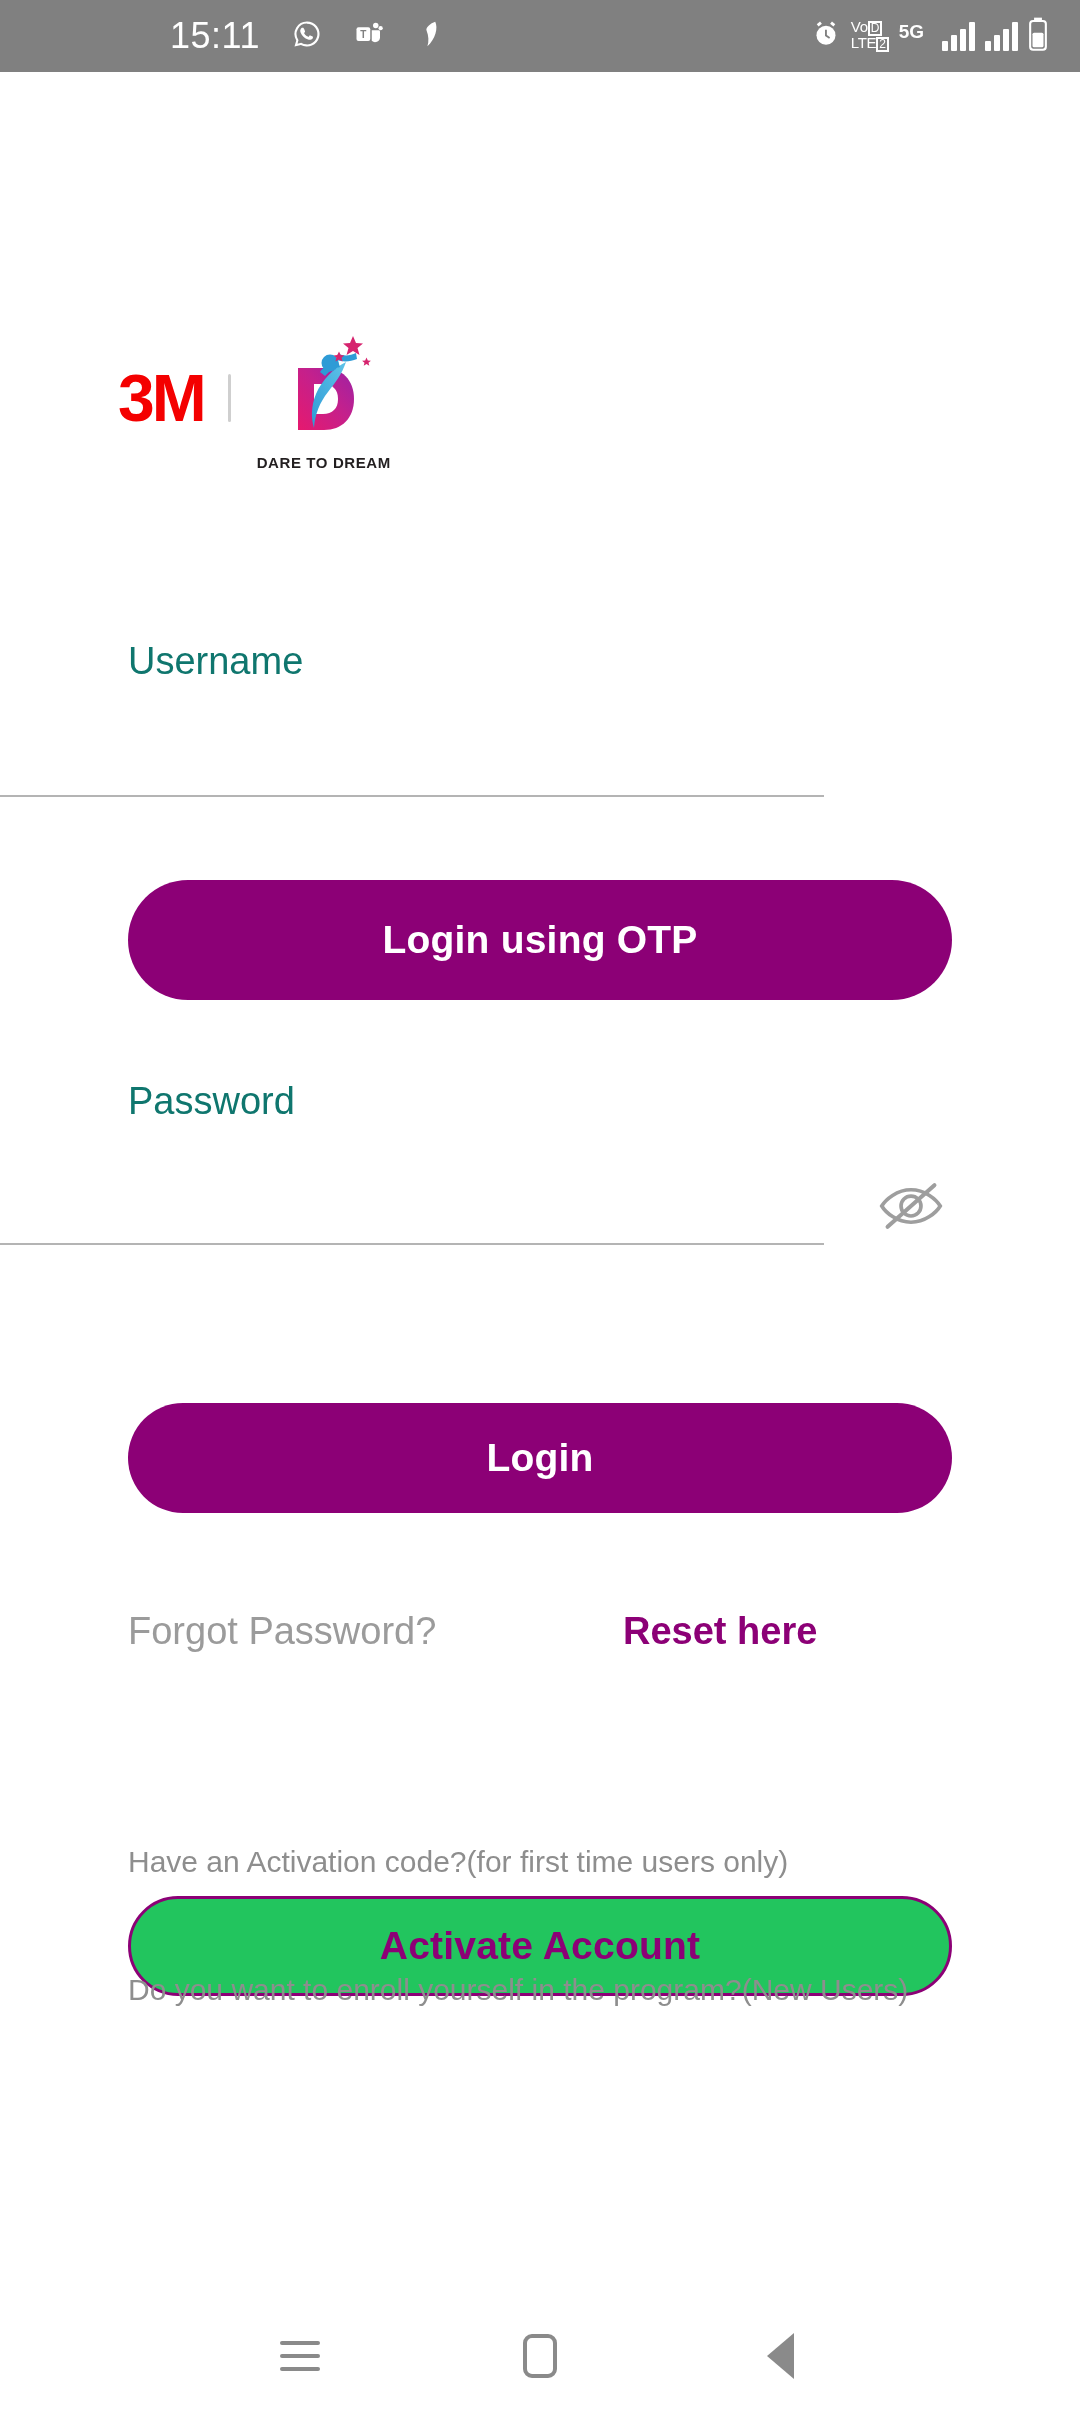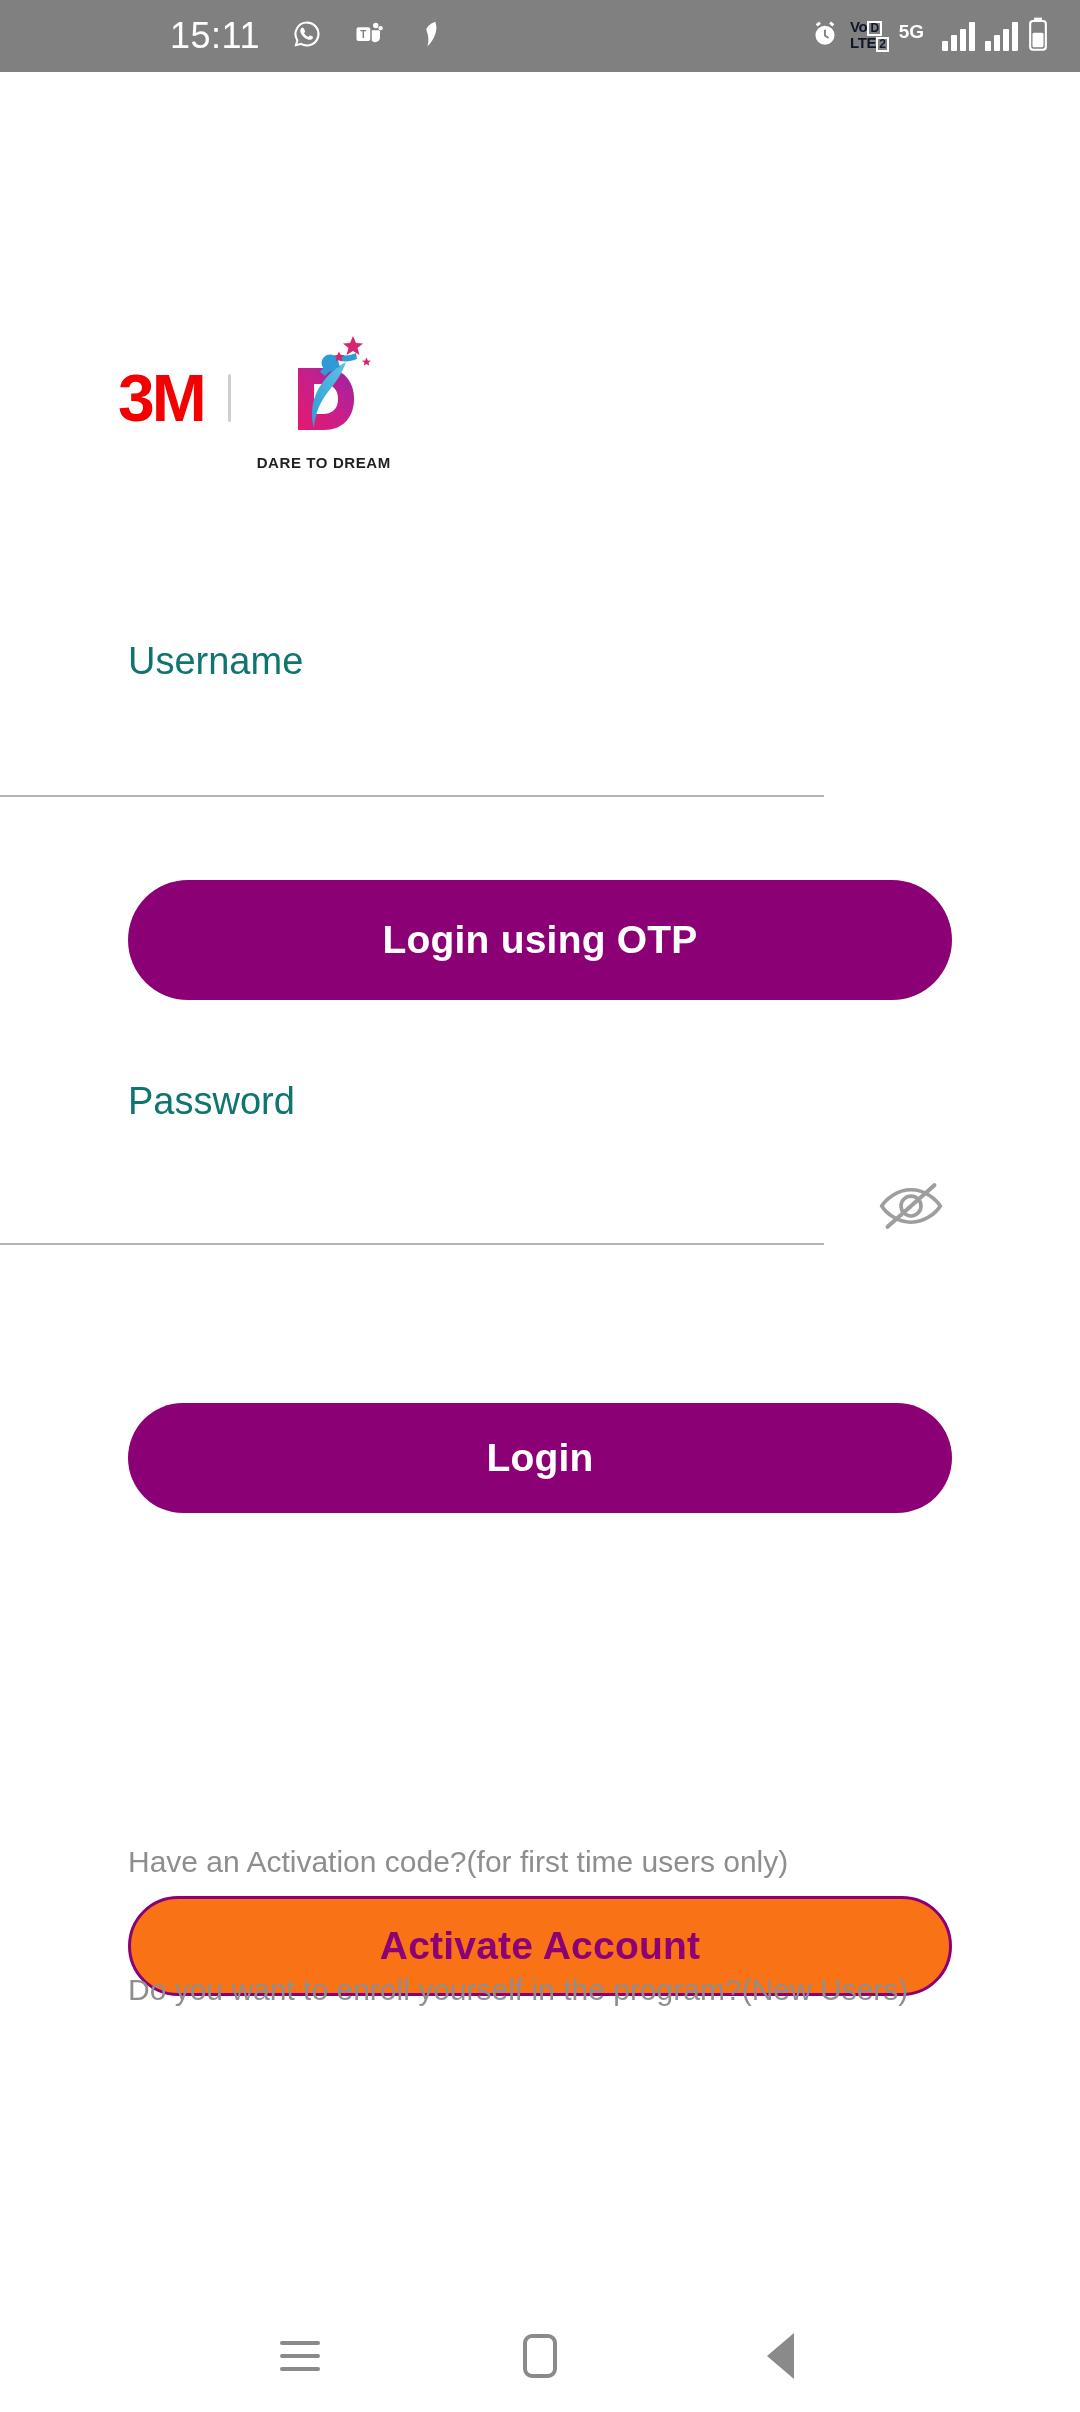--- a/index.html
+++ b/index.html
@@ -43,23 +43,23 @@
     line-height: 1;
   }
   .status-spacer { flex: 1 1 auto; }
   .status-right {
     display: flex;
     align-items: center;
     gap: 10px;
   }
   .sicon { display: block; }
   .volte-glyph {
-    color: #0f172a;
+    color: #ffffff;
     font-size: 15px;
-    font-weight: 700;
+    font-weight: 400;
     line-height: 13px;
     letter-spacing: -0.3px;
     text-align: left;
   }
   .volte-glyph span.boxed {
     display: inline-block;
     border: 2px solid #ffffff;
     padding: 0 1px;
     line-height: 11px;
     font-size: 12px;
@@ -178,21 +178,21 @@
     border: none;
   }
   .btn-filled {
     background: #8C0076;
     color: #ffffff;
     font-size: 39px;
     font-weight: 700;
     letter-spacing: 0.2px;
   }
   .btn-outline {
-    background: #f97316;
+    background: #22c55e;
     color: #8C0076;
     font-size: 39px;
     font-weight: 700;
     border: 3px solid #8C0076;
     letter-spacing: 0.2px;
   }
 
   
   .forgot-row {
     position: absolute;
@@ -398,20 +398,24 @@
         <path d="M15 4.5C8.5 4.5 3.3 9 1.5 12c1.8 3 7 7.5 13.5 7.5S26.7 15 28.5 12C26.7 9 21.5 4.5 15 4.5z" fill="none" stroke="#9e9e9e" stroke-width="1.7"></path>
         <circle cx="15" cy="12" r="4.6" fill="none" stroke="#9e9e9e" stroke-width="1.7"></circle>
         <line x1="4.2" y1="21.6" x2="25.8" y2="2.4" stroke="#9e9e9e" stroke-width="1.9" stroke-linecap="round"></line>
       </svg>
     </span>
   </button>
   <div class="field-line" style="top:1243px;"></div>
 
   <button class="btn btn-filled" style="top:1403px;height:110px;">Login</button>
 
+  <div class="forgot-row">
+    <span class="forgot-label">Forgot Password?</span>
+    <span class="reset-link">Reset here</span>
+  </div>
 
   <div class="helper-text" style="top:1845px;">Have an Activation code?(for first time users only)</div>
   <button class="btn btn-outline" style="top:1896px;height:100px;">Activate Account</button>
 
   <div class="helper-text" style="top:1973px;">Do you want to enroll yourself in the program?(New Users)</div>
 
   <div class="nav-bar">
     <button class="nav-btn">
       <span class="nav-recents">
         <i></i>

